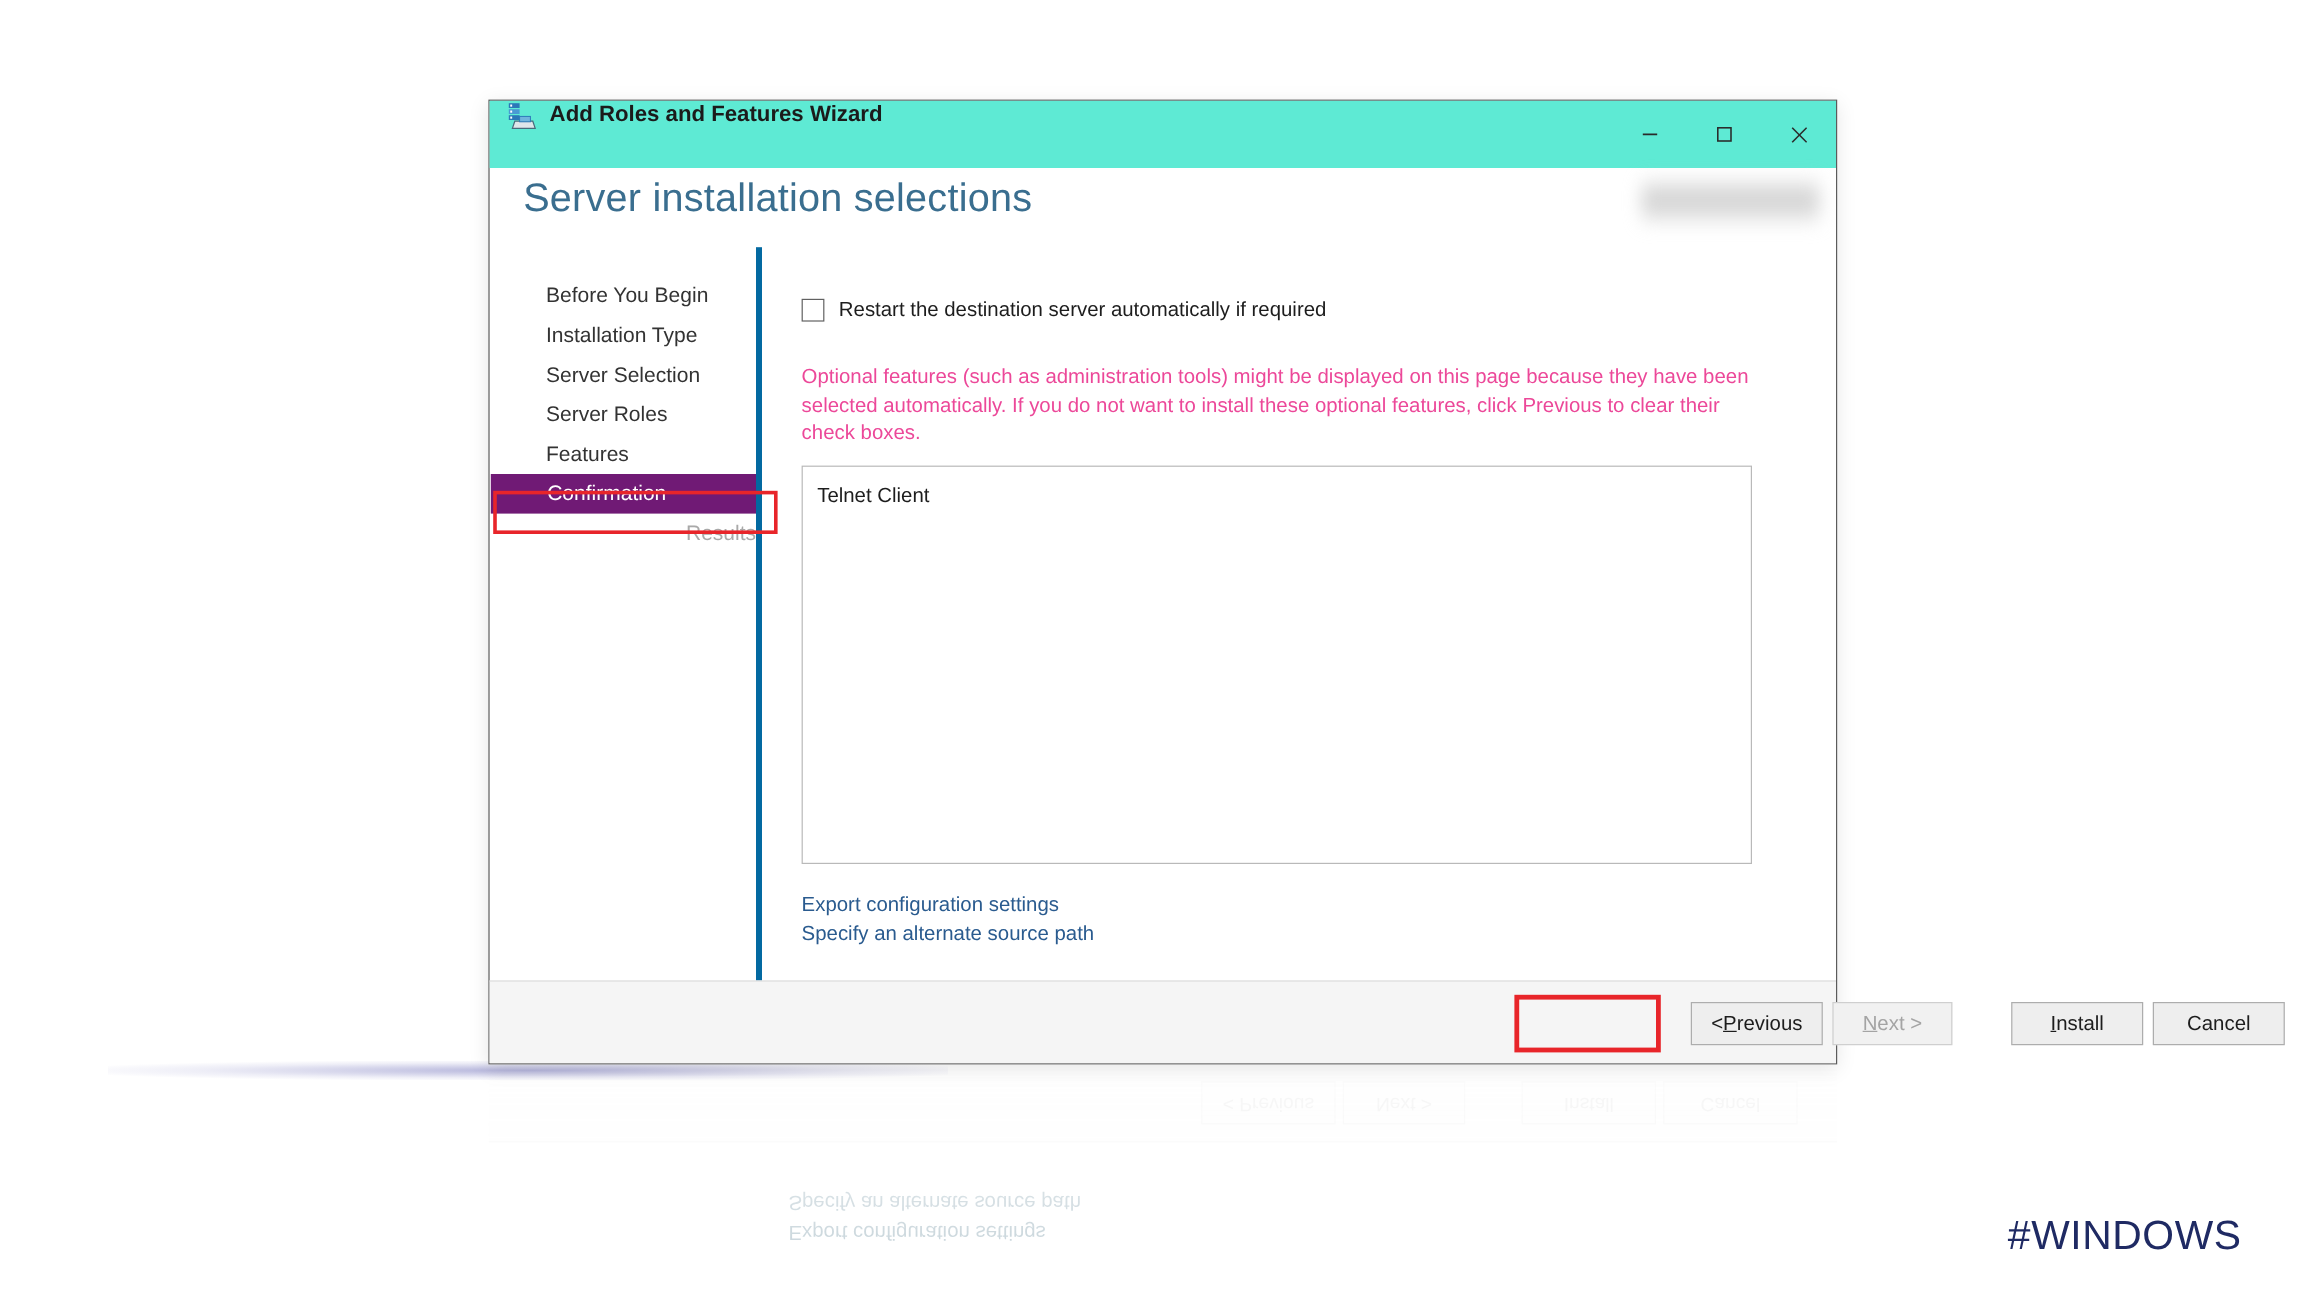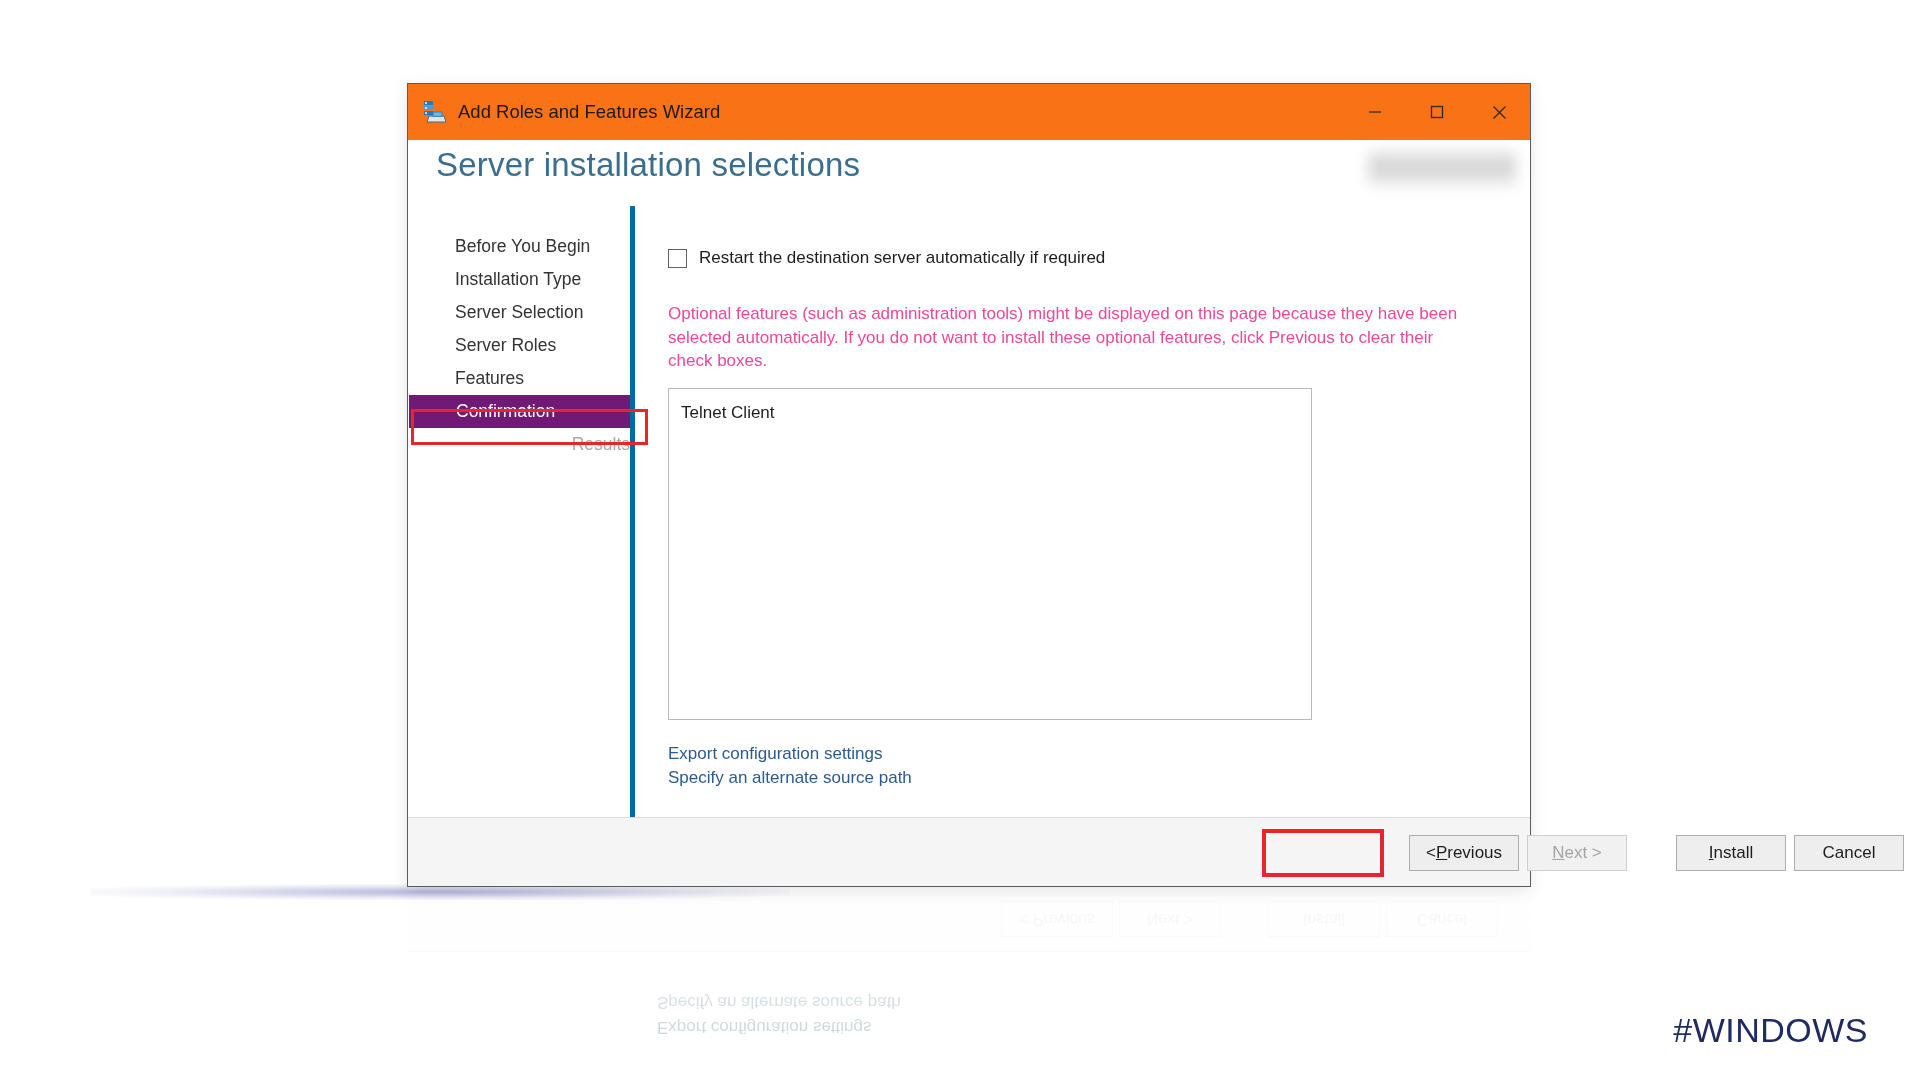--- a/index.html
+++ b/index.html
@@ -108,23 +108,24 @@
     background: #ffffff;
     border: 1px solid #5b5b5b;
     box-shadow: 0 4px 16px rgba(0,0,0,0.10);
     z-index: 5;
   }
 
   
   .titlebar {
     position: relative;
     height: 56px;
-    background: #f97316;
-    display: flex;
-    align-items: center;
+    background: #5eead4;
+    display: flex;
+    align-items: flex-start;
+    font-weight: bold;
   }
   .title-icon {
     width: 26px;
     height: 26px;
     margin-left: 14px;
     margin-right: 10px;
     flex: 0 0 auto;
     position: relative;
   }
   .title-text {
@@ -264,21 +265,21 @@
   }
   .para {
     margin-top: 34px;
     font-size: 17px;
     color: #ec4899;
     line-height: 23.5px;
     max-width: 790px;
   }
   .list-box {
     margin-top: 15px;
-    width: 644px;
+    width: 792px;
     height: 332px;
     border: 1px solid #b9b9b9;
     background: transparent;
     box-sizing: border-box;
     padding: 12px 10px 0 12px;
     overflow: hidden;
   }
   .list-item {
     font-size: 17px;
     color: #1d1d1d;

